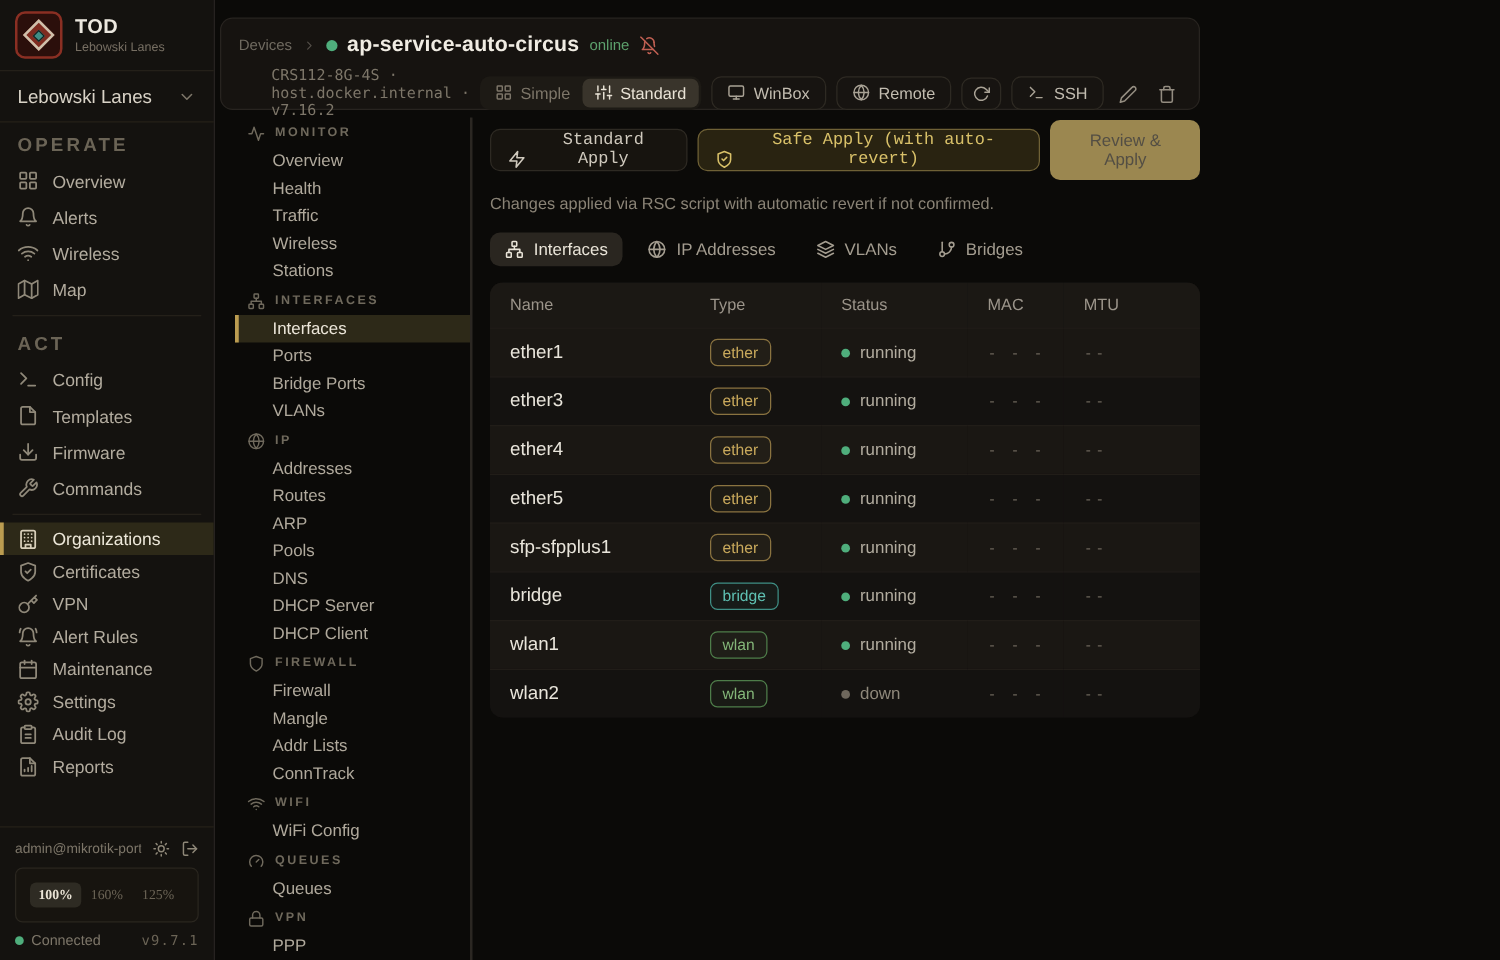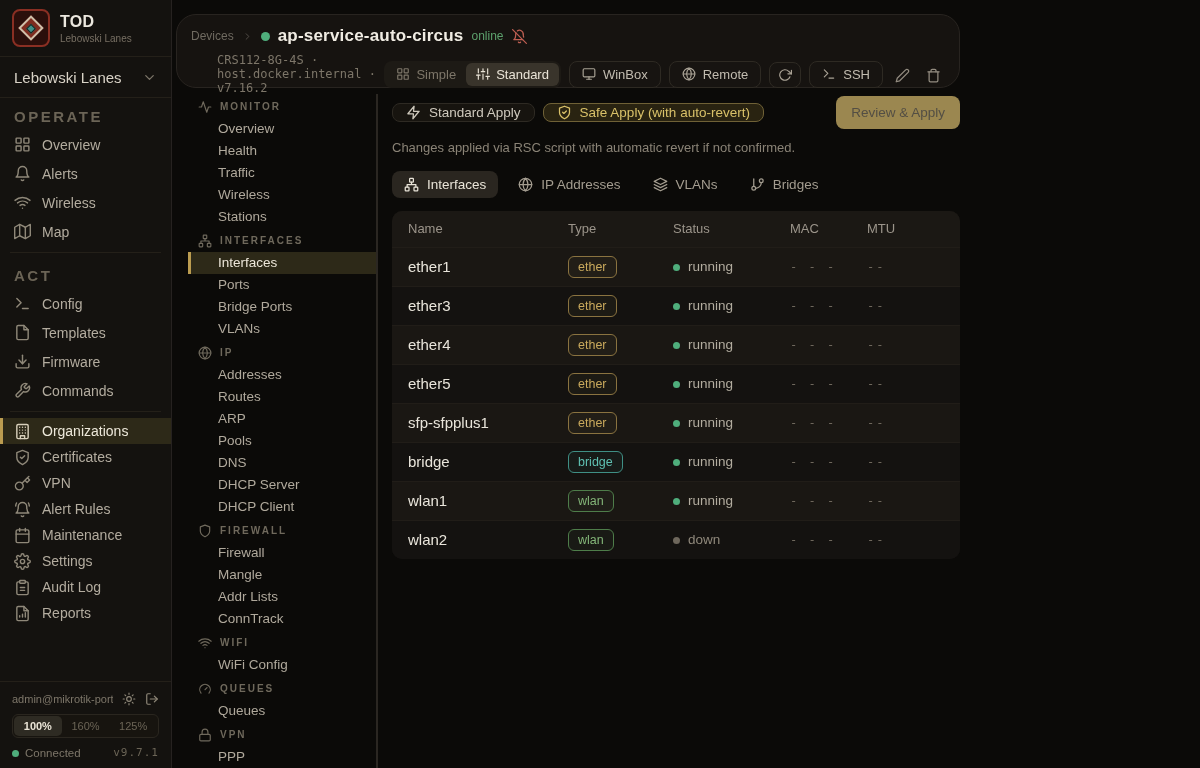--- a/index.html
+++ b/index.html
@@ -33,33 +33,33 @@
     font-size:14px; color:#b3ac9f; cursor:pointer; border-left:3px solid transparent; }
   .side-item.compact { height:26px; }
   .side-item .ic { width:17px; height:17px; color:#8f8879; }
   .side-item.active { background:#2d2918; border-left-color:#bb9c50; color:#ede8da; }
   .side-item.active .ic { color:#d8cfba; }
   .side-divider { height:1px; background:#242019; margin:6px 10px; }
   .side-footer { border-top:1px solid #242019; padding:10px 12px 9px; }
   .footer-user { display:flex; align-items:center; gap:9px; font-size:11px; color:#7d7669; }
   .footer-user .mail { flex:1; overflow:hidden; white-space:nowrap; }
   .footer-user .ic { width:14px; height:14px; color:#8f8879; cursor:pointer; }
-  .zoom-seg { display:flex; margin-top:8px; background:#17140f; border:1px solid #2a261f; border-radius:6px; padding:1px; }
+  .zoom-seg { display:flex; margin-top:8px; background:#17140f; border:1px solid #2a261f; border-radius:6px; padding:11px;font-family:Liberation Serif, serif; }
   .zoom-btn { flex:1; text-align:center; padding:4px 0; font-size:11px; color:#6b6456; cursor:pointer; border-radius:5px;
     background:transparent; border:none; font-family:inherit; }
   .zoom-btn.active { background:#2e2b23; color:#e9e3d5; font-weight:bold; }
   .footer-status { display:flex; align-items:center; justify-content:space-between; margin-top:8px;
     font-size:11.5px; color:#7d7669; }
   .conn-dot { width:7px; height:7px; border-radius:50%; background:#4fae7c; display:inline-block; margin-right:6px; }
   .version { font-family:"DejaVu Sans Mono", monospace; font-size:11px; color:#6b6456; letter-spacing:1px; }
 
   
   .main { position:absolute; left:172px; top:0; right:0; bottom:0; overflow:hidden; }
   .device-card { margin:14px 240px 0 4px; background:#161310; border:1px solid #282420;
-    border-radius:20px; padding:11px 14px 12px; height:74px; }
+    border-radius:10px; padding:11px 14px 12px; height:74px; }
   .crumb-row { display:flex; align-items:center; gap:8px; }
   .crumb { font-size:12px; color:#6f6a60; cursor:pointer; }
   .crumb-sep { width:11px; height:11px; color:#55504a; }
   .dev-dot { width:9px; height:9px; border-radius:50%; background:#4fae7c; flex:none; }
   .dev-name { font-size:17px; font-weight:bold; color:#f0ece3; letter-spacing:.2px; }
   .dev-online { font-size:12px; color:#5ca06c; }
   .bell-off { width:15px; height:15px; color:#bf5f52; cursor:pointer; }
   .meta-row { display:flex; align-items:center; justify-content:space-between; margin-top:7px; }
   .dev-meta { font-family:"DejaVu Sans Mono", monospace; font-size:12px; color:#7d7669; padding-left:26px; }
   .hdr-controls { display:flex; align-items:center; gap:8px; }
@@ -80,21 +80,21 @@
   .dn-head { display:flex; align-items:center; gap:8px; padding:6px 0 5px 10px; height:24px; }
   .dn-head .ic { width:14px; height:14px; color:#6f695c; }
   .dn-head span { font-size:10px; letter-spacing:2px; color:#6f695c; font-weight:bold; }
   .dn-item { height:22px; line-height:22px; padding-left:27px; font-size:13.5px; color:#b0a99c;
     cursor:pointer; border-left:3px solid transparent; white-space:nowrap; }
   .dn-item.active { background:#2d2918; border-left-color:#bb9c50; color:#ece6d9; }
 
   .panel { flex:1; margin-left:14px; margin-right:240px; }
   .apply-row { display:flex; align-items:center; gap:8px; margin-top:2px; }
   .apply-btn { display:flex; align-items:flex-end; gap:8px; padding:1px 13px; border-radius:8px;
-    font-size:13.5px; font-family:Liberation Sans, sans-serif; cursor:pointer; }
+    font-size:13.5px; font-family:Liberation Mono, monospace; cursor:pointer; }
   .apply-btn .ic { width:15px; height:15px; }
   .apply-standard { background:#17140f; border:1px solid #2e2a23; color:#cfc9bd; }
   .apply-safe { background:#292311; border:1px solid #6f6136; color:#d9c169; }
   .review-btn { margin-left:auto; background:#9b8750; border:none; border-radius:8px; padding:9px 15px;
     font-size:13.5px; color:#534e44; font-family:inherit; cursor:pointer; }
   .apply-note { margin-top:11px; font-size:13px; color:#8a8376; }
   .tabs { display:flex; align-items:center; gap:8px; margin-top:16px; }
   .tab { display:flex; align-items:center; gap:8px; padding:6px 12px; border-radius:8px; font-size:13.5px;
     color:#a49d90; background:transparent; border:none; font-family:inherit; cursor:pointer; }
   .tab .ic { width:15px; height:15px; }

